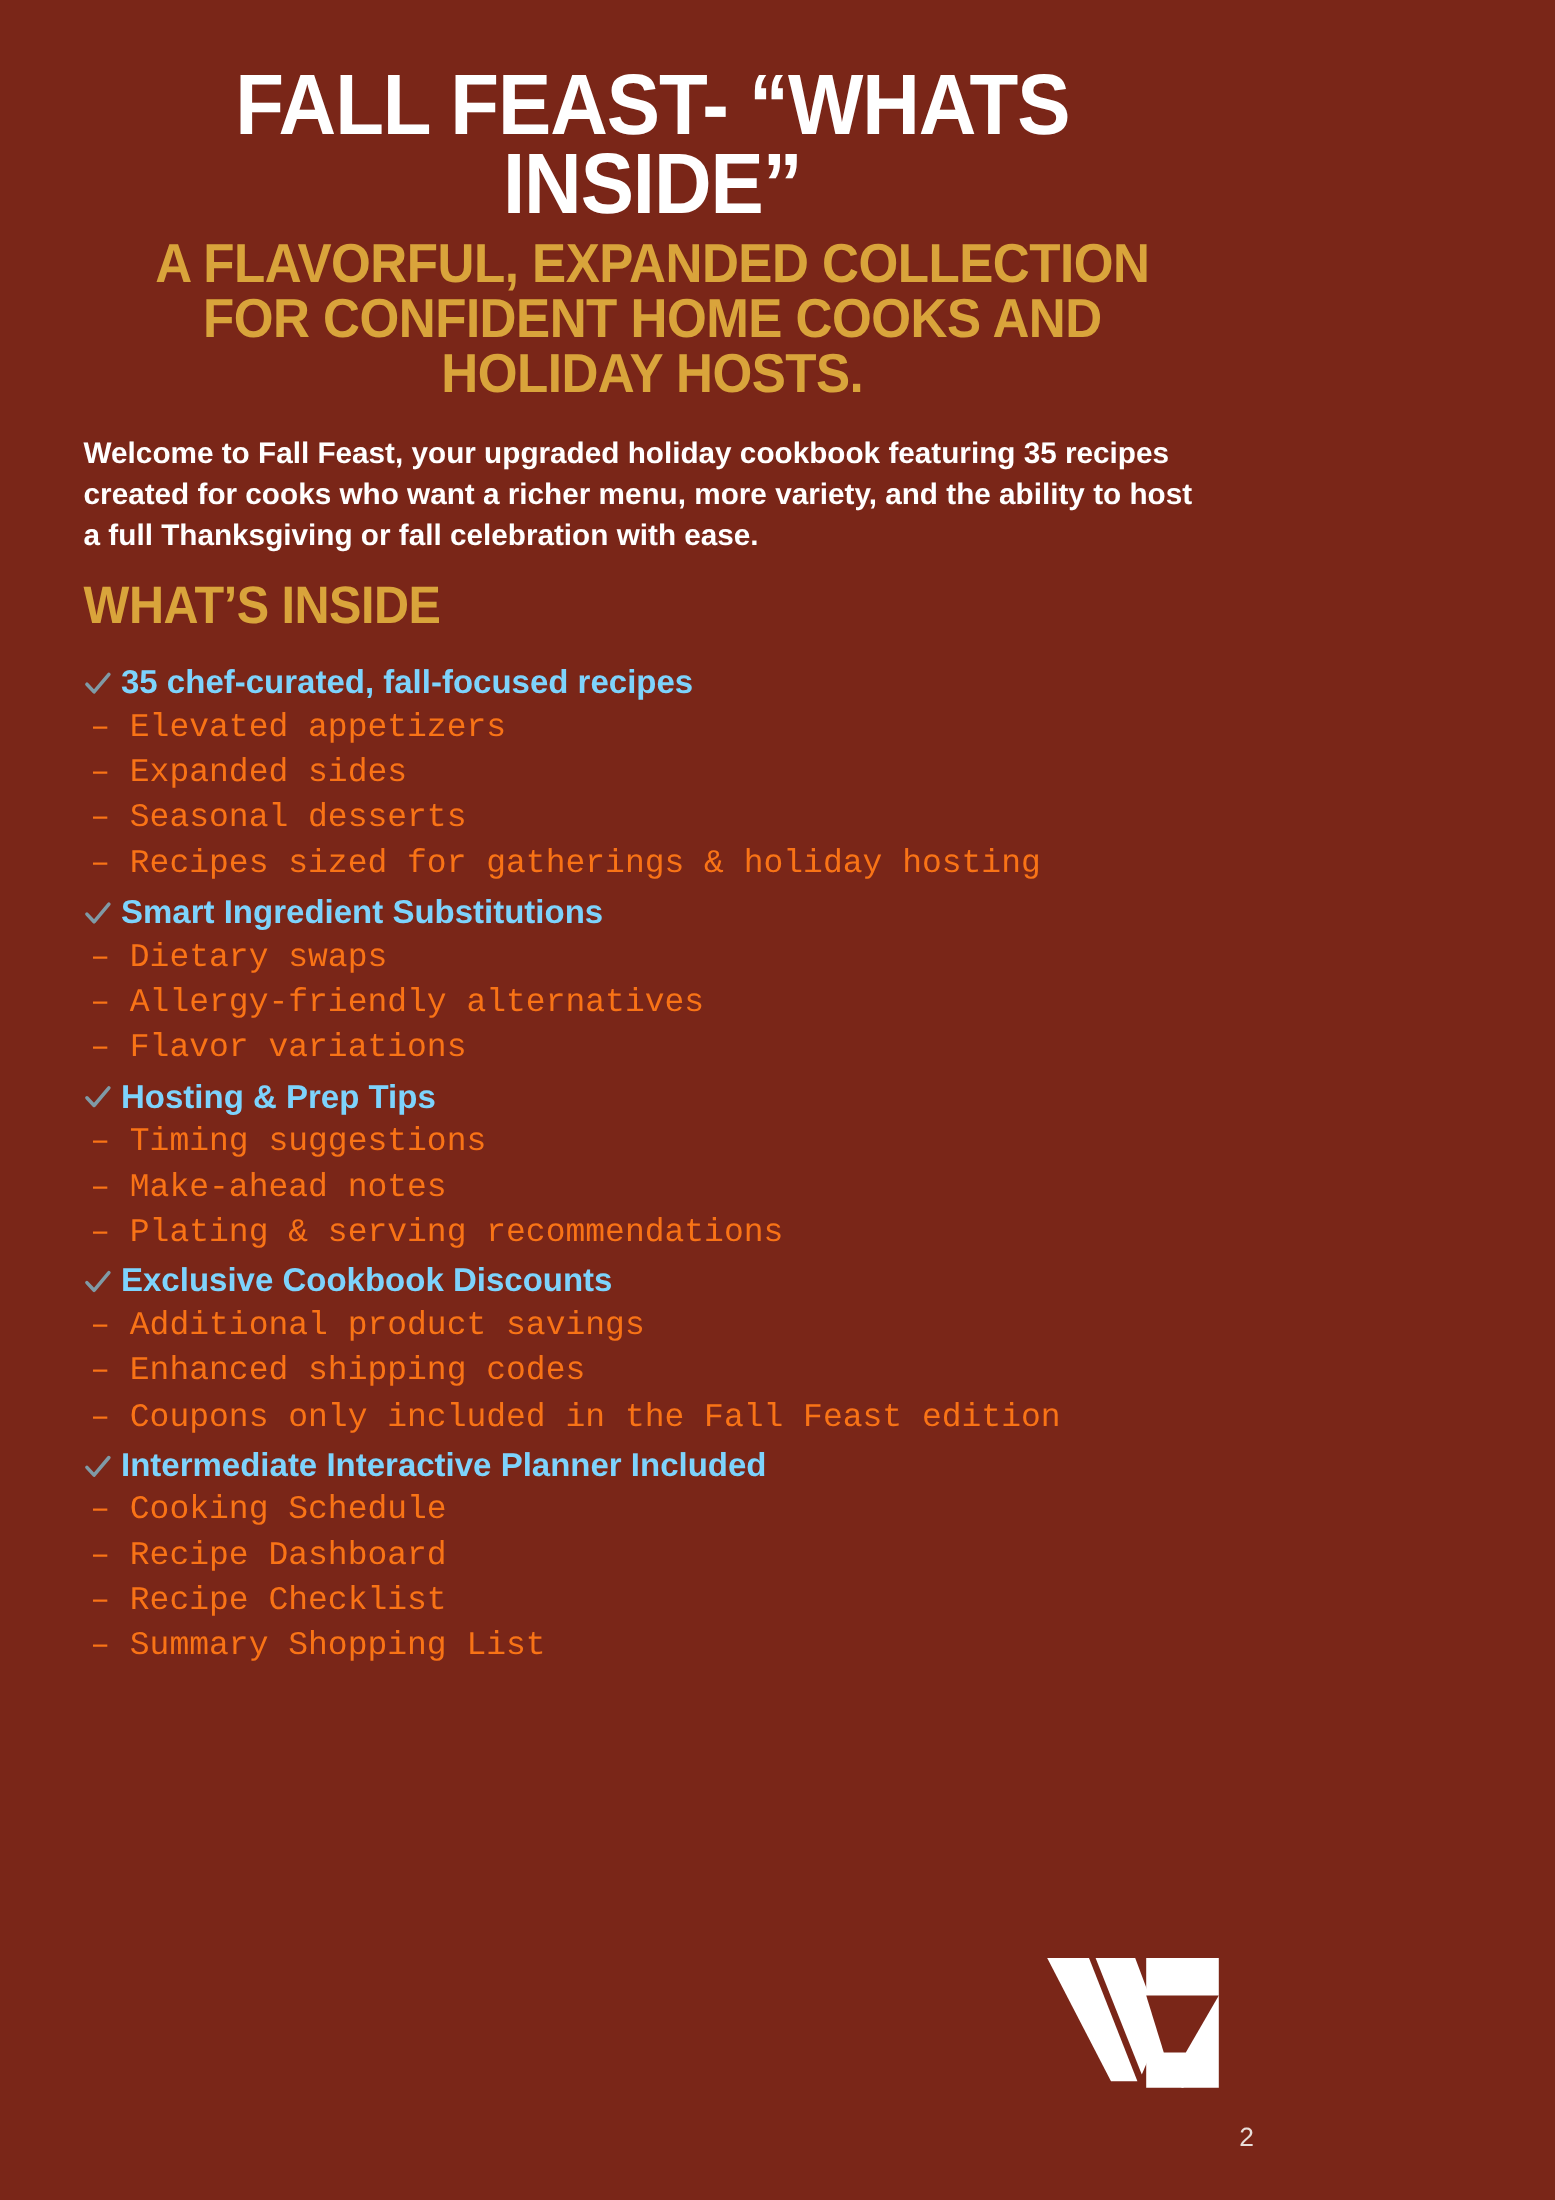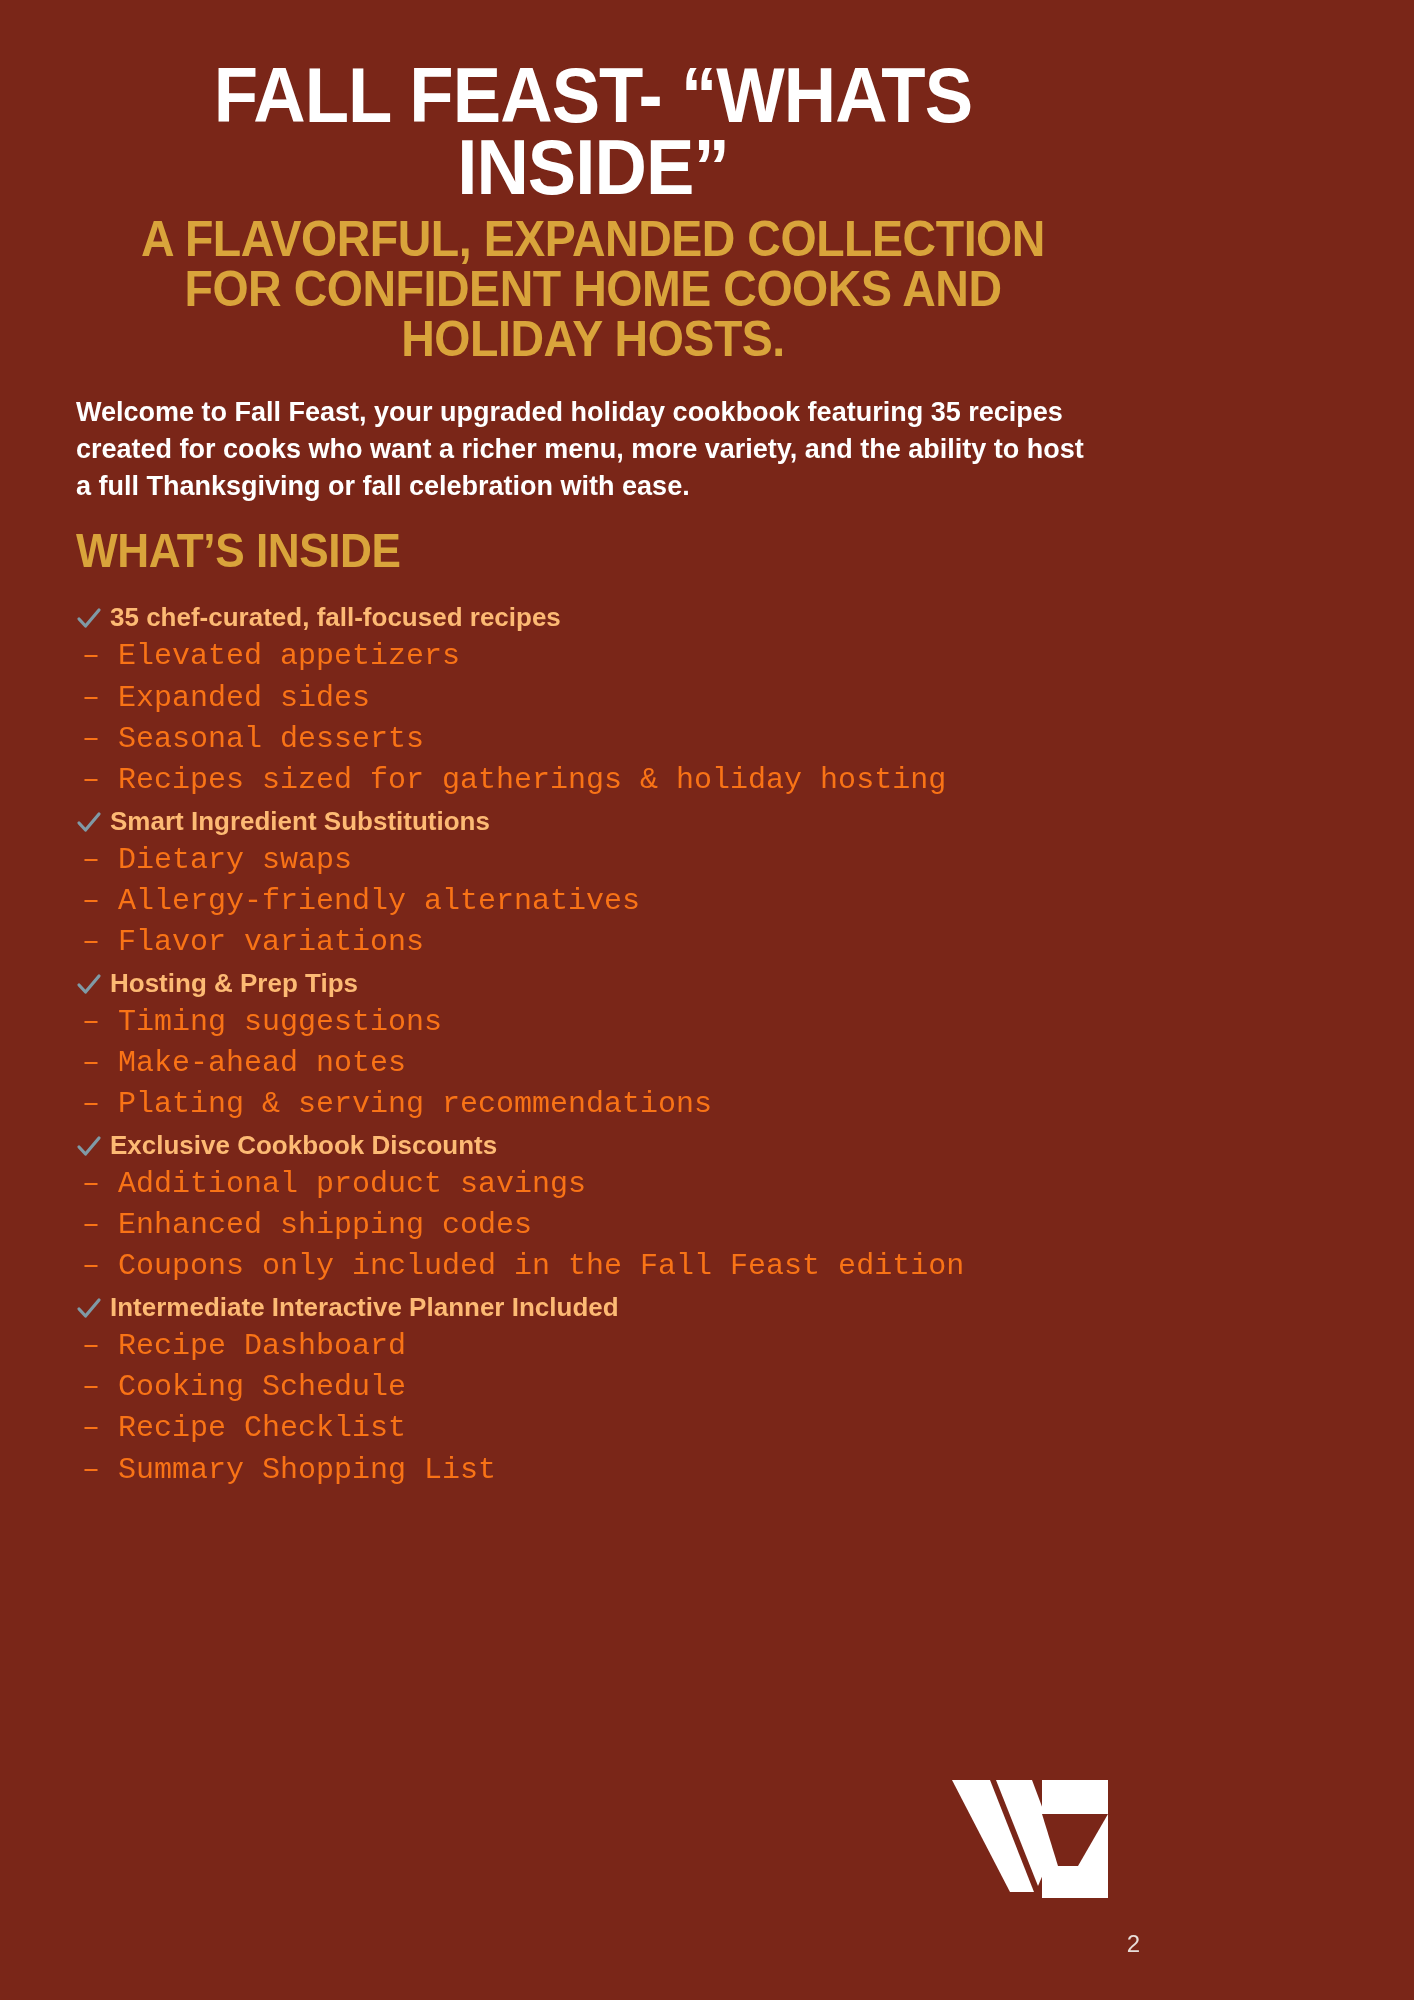--- a/index.html
+++ b/index.html
@@ -60,22 +60,22 @@
     transform: scaleX(0.92);
     transform-origin: left center;
     margin: 18px 0 22px 36px;
   }
   .list {
     margin: 0 0 0 36px;
     padding: 0;
     list-style: none;
   }
   .group-head {
-    color: #fdba74;
-    font-size: 26px;
+    color: #7dd3fc;
+    font-size: 30px;
     font-weight: bold;
     line-height: 1.38;
     display: flex;
     align-items: center;
     gap: 8px;
     margin-top: 2px;
   }
   .check {
     display: inline-block;
     width: 26px;
@@ -157,22 +157,22 @@
       </li>
       <li class="sub-item">– Additional product savings</li>
       <li class="sub-item">– Enhanced shipping codes</li>
       <li class="sub-item">– Coupons only included in the Fall Feast edition</li>
       <li class="group-head">
         <svg class="check" viewBox="0 0 26 26">
           <path d="M3 13 L9.5 20 L23 4" fill="none" stroke="#7f9aa6" stroke-width="3.2" stroke-linecap="round" stroke-linejoin="round"></path>
         </svg>
         <span>Intermediate Interactive Planner Included</span>
       </li>
+      <li class="sub-item">– Cooking Schedule</li>
       <li class="sub-item">– Recipe Dashboard</li>
-      <li class="sub-item">– Cooking Schedule</li>
       <li class="sub-item">– Recipe Checklist</li>
       <li class="sub-item">– Summary Shopping List</li>
     </ul>
 
   <svg class="logo" viewBox="0 0 180 130">
     <polygon points="6,6 44,6 88,118 64,118" fill="#ffffff"></polygon>
     <polygon points="50,6 86,6 110,70 92,112" fill="#ffffff"></polygon>
     <polygon points="96,6 130,6 130,124 96,124" fill="#ffffff"></polygon>
     <polygon points="128,6 162,6 162,124 128,124" fill="#ffffff"></polygon>
     <polygon points="96,40 162,40 132,92 112,92" fill="#7a2618"></polygon>

